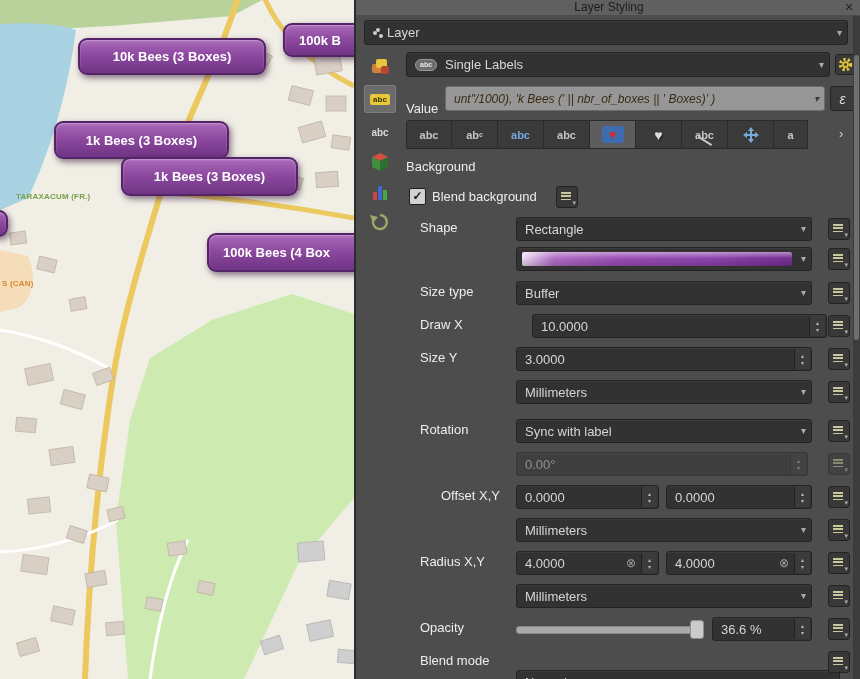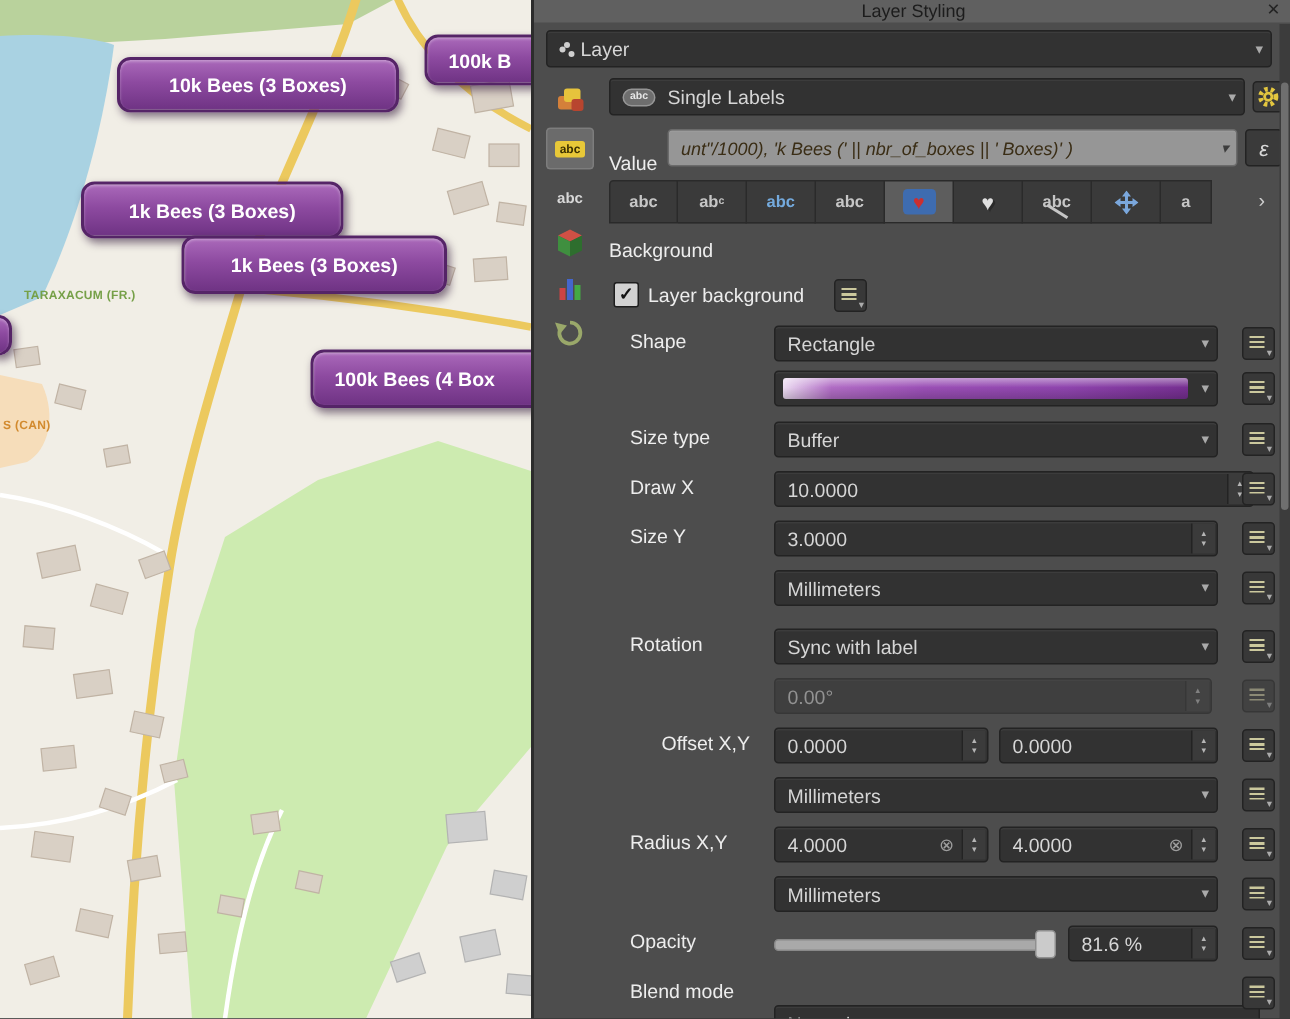--- a/index.html
+++ b/index.html
@@ -269,21 +269,21 @@
       <div class="tab" style="width:34px;overflow:hidden;">
         <span class="t1">a</span>
         </div>
     </div>
     <span class="chev" style="left:483px;top:126px;">›</span>
 
     <span class="lbl" style="left:50px;top:159px;">Background</span>
 
     <div class="cb" style="left:53px;top:188px;">
       <span>✓</span></div>
-    <span class="lbl" style="left:76px;top:189px;">Layer background</span>
+    <span class="lbl" style="left:76px;top:189px;">Blend background</span>
     <div class="ovr" style="left:200px;top:186px;">
       <span class="lines"></span>
       <span class="drop">▾</span>
       </div>
 
     <span class="lbl" style="left:64px;top:220px;">Shape</span>
     <div class="combo" style="left:160px;top:217px;width:296px;height:24px;">
       <span class="ctext">Rectangle</span>
       <span class="dda">▾</span>
       </div>
@@ -305,21 +305,21 @@
     <div class="combo" style="left:160px;top:281px;width:296px;height:24px;">
       <span class="ctext">Buffer</span>
       <span class="dda">▾</span>
       </div>
     <div class="ovr" style="left:472px;top:282px;">
       <span class="lines"></span>
       <span class="drop">▾</span>
       </div>
 
     <span class="lbl" style="left:64px;top:317px;">Draw X</span>
-    <div class="spin" style="left:160px;top:314px;width:320px;height:24px;">
+    <div class="spin" style="left:176px;top:314px;width:295px;height:24px;">
       <span class="ctext">10.0000</span>
       <span class="arrows">
         <i>▴</i>
           <i>▾</i>
         </span>
       </div>
     <div class="ovr" style="left:472px;top:315px;">
       <span class="lines"></span>
       <span class="drop">▾</span>
       </div>
@@ -427,21 +427,21 @@
       <span class="lines"></span>
       <span class="drop">▾</span>
       </div>
 
     <span class="lbl" style="left:64px;top:620px;">Opacity</span>
     <div class="slider" style="left:160px;top:617px;width:188px;">
       <span class="track"></span>
       <span class="handle"></span>
       </div>
     <div class="spin" style="left:356px;top:617px;width:100px;height:24px;">
-      <span class="ctext">81.6 %</span>
+      <span class="ctext">36.6 %</span>
       <span class="arrows">
         <i>▴</i>
           <i>▾</i>
         </span>
       </div>
     <div class="ovr" style="left:472px;top:618px;">
       <span class="lines"></span>
       <span class="drop">▾</span>
       </div>
 

